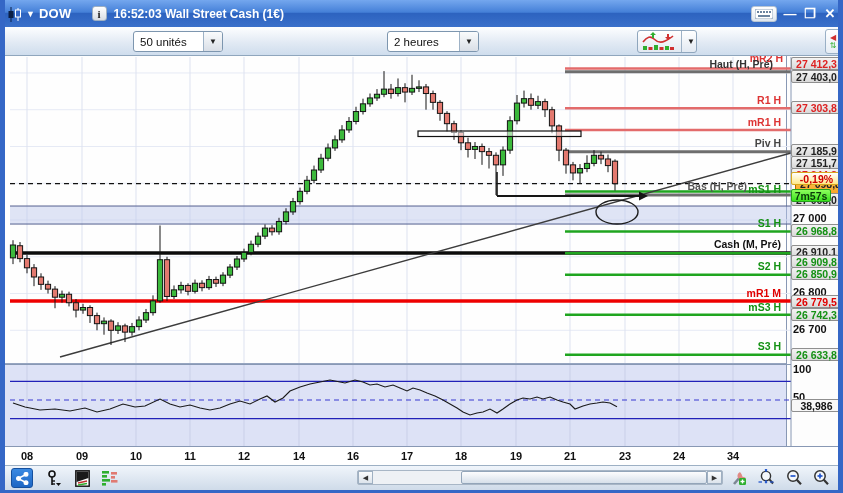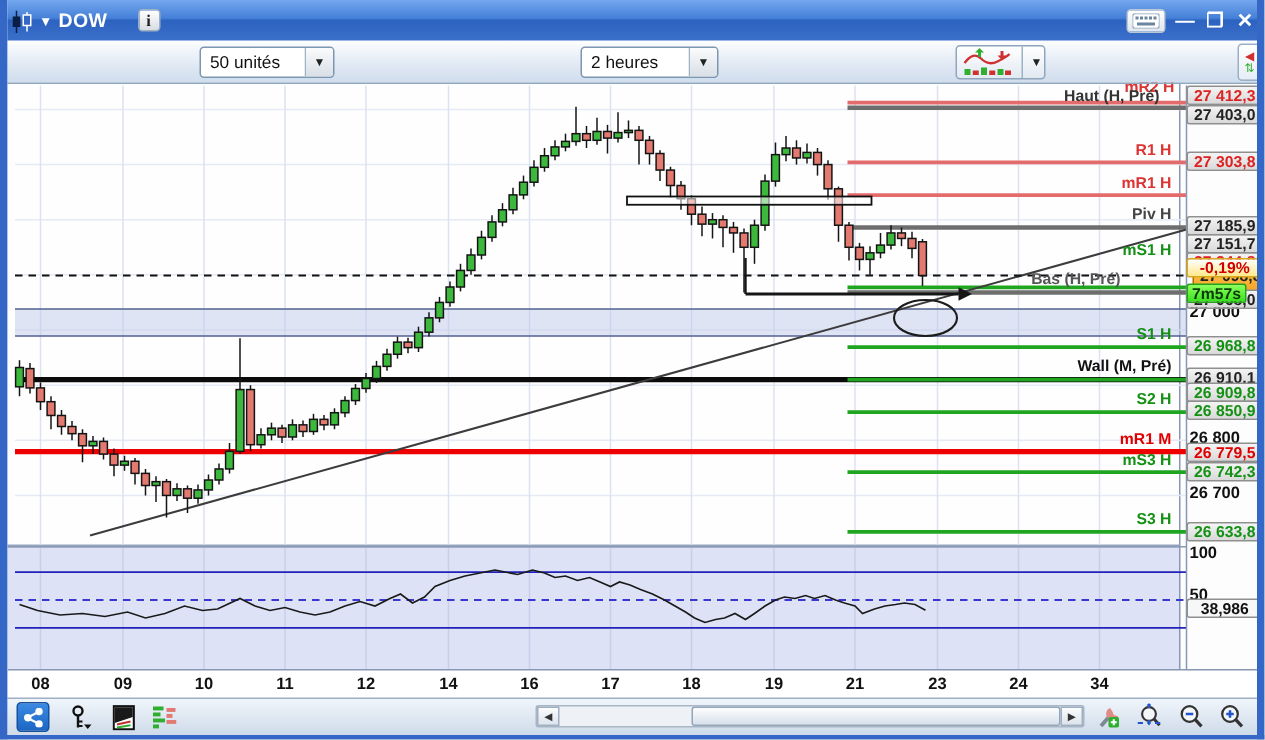--- a/index.html
+++ b/index.html
@@ -74,20 +74,21 @@
       <svg width="16" height="15" viewBox="0 0 16 15">
         <line x1="4" y1="0" x2="4" y2="15" stroke="#0b1e44" stroke-width="1"></line>
         <rect x="1.5" y="4" width="5" height="7" fill="#0b1e44"></rect>
         <line x1="11" y1="1" x2="11" y2="14" stroke="#fff" stroke-width="1"></line>
         <rect x="8.5" y="3" width="5" height="7" fill="#3567c6" stroke="#fff" stroke-width="1"></rect>
       </svg>
     </span>
     <span class="tb-caret">▼</span>
     <span class="tb-sym">DOW</span>
     <span class="info-btn">i</span>
+    <span class="tb-time">16:52:03 Wall Street Cash (1€)</span>
     <span class="tb-right">
       <span class="kb-btn">
         <svg width="18" height="10" viewBox="0 0 18 10">
             <rect x="0" y="0" width="18" height="10" rx="2" fill="#fff" stroke="#8fa4ba"></rect>
             <g fill="#6b84a0">
               <rect x="2" y="2" width="2" height="2"></rect>
               <rect x="5" y="2" width="2" height="2"></rect>
               <rect x="8" y="2" width="2" height="2"></rect>
               <rect x="11" y="2" width="2" height="2"></rect>
               <rect x="14" y="2" width="2" height="2"></rect>
@@ -392,42 +393,42 @@
       <div class="ax-badge" style="top: 57px; color: rgb(221, 34, 34);">27 412,3</div>
       <div class="ax-badge" style="top: 70px; color: rgb(34, 34, 34);">27 403,0</div>
       <div class="ax-badge" style="top: 101px; color: rgb(221, 34, 34);">27 303,8</div>
       <div class="ax-badge" style="top: 123px; color: rgb(221, 34, 34); margin-top: 45px;">27 244,8</div>
       <div class="ax-badge" style="top: 144px; color: rgb(34, 34, 34);">27 185,9</div>
       <div class="ax-badge" style="top: 156px; color: rgb(34, 34, 34);">27 151,7</div>
       <div class="ax-badge" style="top: 177px; color: rgb(34, 34, 34); left: 790px; width: 51px; height: 21px; background: linear-gradient(rgb(255, 197, 77), rgb(245, 157, 30)); border: 1px solid rgb(178, 106, 0); z-index: 7;">27 098,8</div>
       <div class="ax-badge" style="top: 193px; color: rgb(34, 34, 34);">27 068,0</div>
       <div class="ax-badge" style="top: 172px; color: rgb(208, 0, 0); background: linear-gradient(rgb(255, 255, 255), rgb(255, 233, 138)); border: 1px solid rgb(216, 168, 32); z-index: 11;">-0,19%</div>
       <div class="ax-badge" style="top: 189px; color: rgb(10, 58, 10); background: linear-gradient(rgb(141, 255, 94), rgb(58, 225, 28)); border: 1px solid rgb(35, 162, 26); width: 40px; z-index: 11;">7m57s</div>
-      <div class="ax-tick" style="top: 202px; text-align: right;">27 000</div>
+      <div class="ax-tick" style="top: 212px; text-align: right;">27 000</div>
       <div class="ax-badge" style="top: 224px; color: rgb(20, 145, 20);">26 968,8</div>
       <div class="ax-badge" style="top: 245px; color: rgb(34, 34, 34);">26 910,1</div>
       <div class="ax-badge" style="top: 255px; color: rgb(20, 145, 20);">26 909,8</div>
       <div class="ax-badge" style="top: 267px; color: rgb(20, 145, 20);">26 850,9</div>
       <div class="ax-tick" style="top: 286px;">26 800</div>
       <div class="ax-badge" style="top: 295px; color: rgb(224, 0, 0);">26 779,5</div>
       <div class="ax-badge" style="top: 308px; color: rgb(20, 145, 20);">26 742,3</div>
       <div class="ax-tick" style="top: 323px;">26 700</div>
       <div class="ax-badge" style="top: 348px; color: rgb(20, 145, 20);">26 633,8</div>
       <div class="ax-tick" style="top: 363px;">100</div>
       <div class="ax-tick" style="top: 391px;">50</div>
       <div class="ax-badge" style="top: 399px; color: rgb(17, 17, 17); background: rgb(247, 247, 247);">38,986</div>
       <div class="ax-name" style="right: 55px; top: 52px; color: rgb(221, 51, 51);">mR2 H</div>
       <div class="ax-name" style="right: 65px; top: 58px; color: rgb(51, 51, 51);">Haut (H, Pré)</div>
       <div class="ax-name" style="right: 57px; top: 94px; color: rgb(221, 51, 51);">R1 H</div>
       <div class="ax-name" style="right: 57px; top: 116px; color: rgb(221, 51, 51);">mR1 H</div>
       <div class="ax-name" style="right: 57px; top: 137px; color: rgb(68, 68, 68);">Piv H</div>
-      <div class="ax-name" style="right: 57px; top: 161px; color: rgb(20, 145, 20);">mS1 H</div>
+      <div class="ax-name" style="right: 57px; top: 183px; color: rgb(20, 145, 20);">mS1 H</div>
       <div class="ax-name" style="right: 91px; top: 180px; color: rgb(85, 85, 85);">Bas (H, Pré)</div>
       <div class="ax-name" style="right: 57px; top: 217px; color: rgb(20, 145, 20);">S1 H</div>
-      <div class="ax-name" style="right: 57px; top: 238px; color: rgb(17, 17, 17);">Wall (M, Pré)</div>
+      <div class="ax-name" style="right: 57px; top: 238px; color: rgb(17, 17, 17);">Cash (M, Pré)</div>
       <div class="ax-name" style="right: 57px; top: 260px; color: rgb(20, 145, 20);">S2 H</div>
       <div class="ax-name" style="right: 57px; top: 287px; color: rgb(224, 0, 0);">mR1 M</div>
       <div class="ax-name" style="right: 57px; top: 301px; color: rgb(20, 145, 20);">mS3 H</div>
       <div class="ax-name" style="right: 57px; top: 340px; color: rgb(20, 145, 20);">S3 H</div>
     </div>
 
   <div id="xaxis">
       <div class="xlab" style="left: 22px;">08</div>
       <div class="xlab" style="left: 77px;">09</div>
       <div class="xlab" style="left: 131px;">10</div>

